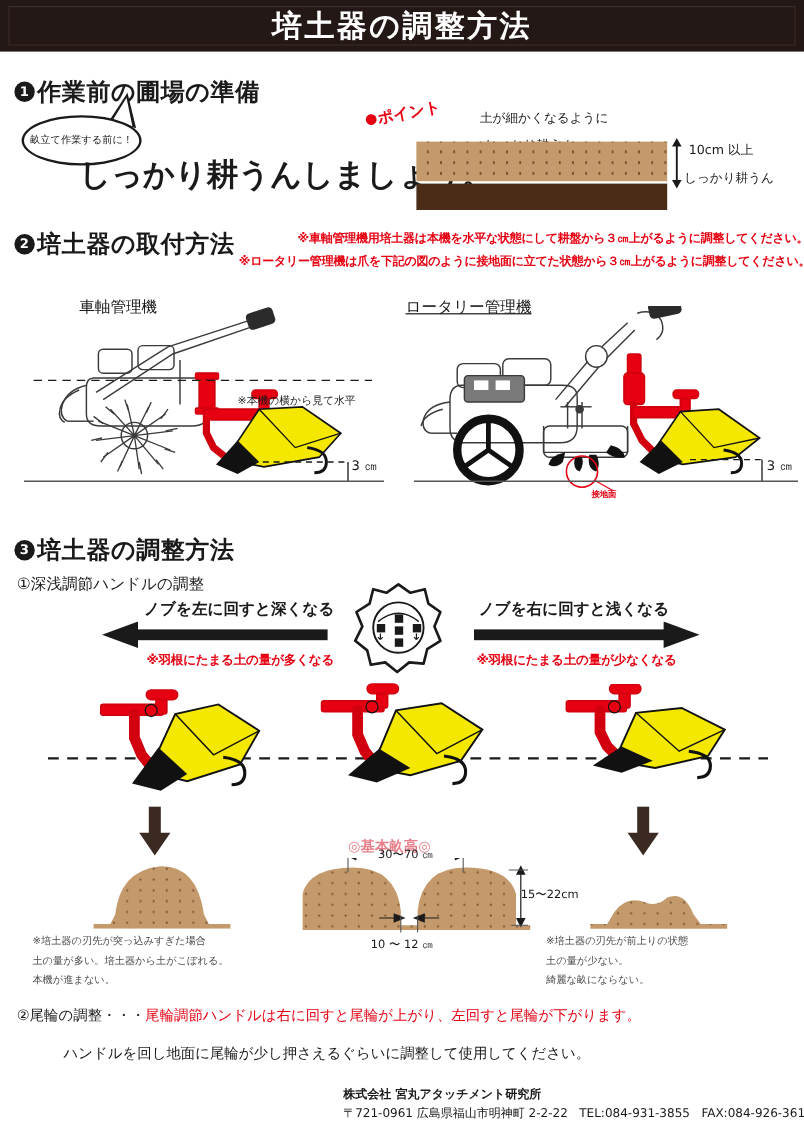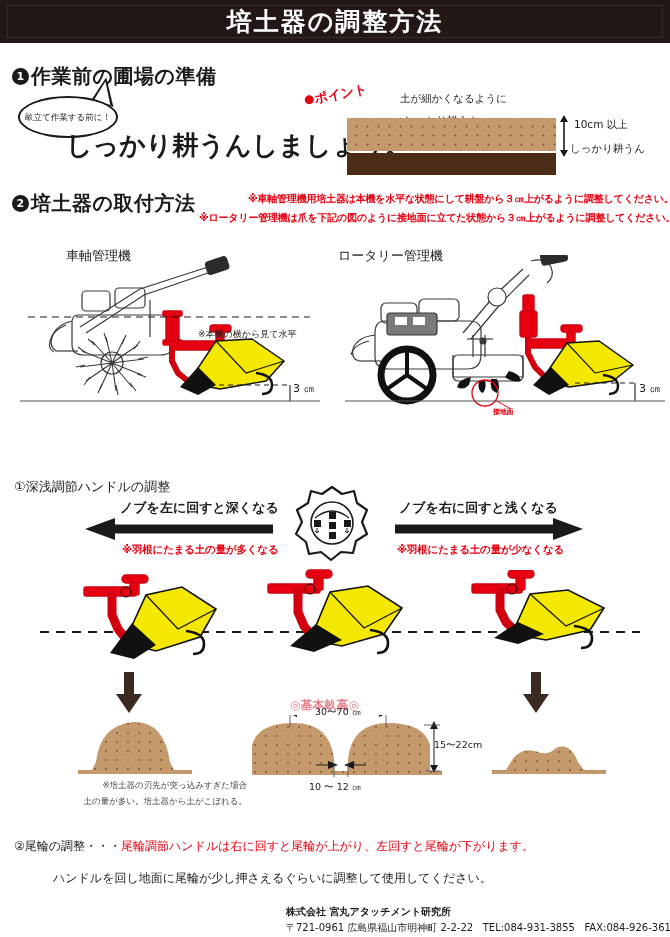--- a/index.html
+++ b/index.html
@@ -115,21 +115,21 @@
   }
   .soil-deep {
     position: absolute; left: 0; top: 35px; width: 209px; height: 22px;
     background: #4a2c17;
   }
 
   
   .svgholder { position: absolute; }
 
   .caption {
-    position: absolute; text-align: right;
+    position: absolute; text-align: left;
     font-size: 8.5px; line-height: 1.9; color: #4a4a4a;
     white-space: nowrap;
   }
 
   .basic-title {
     position: absolute; color: #e8808a; font-size: 12px; font-weight: bold;
     white-space: nowrap;
   }
 
   
@@ -186,21 +186,21 @@
   <div class="blacktext" style="left:570px; top:142px; font-size:10.5px;">しっかり耕うん</div>
 
   <div class="sec-head" style="left:12px; top:190px;">
     <span class="sec-num">2</span><span>培土器の取付方法</span>
   </div>
 
   <div class="redtext" style="left:200px; top:192px;margin-left:48px;">※車軸管理機用培土器は本機を水平な状態にして耕盤から３㎝上がるように調整してください。</div>
   <div class="redtext" style="left:199px; top:211px;">※ロータリー管理機は爪を下記の図のように接地面に立てた状態から３㎝上がるように調整してください。</div>
 
   <div class="blacktext" style="left:66px; top:247px; font-size:13px;">車軸管理機</div>
-  <div class="blacktext" style="left:338px; top:247px; font-size:13px;">ロータリー管理機</div>
+  <div class="blacktext" style="left:338px; top:247px; font-size:13px;text-decoration:underline;">ロータリー管理機</div>
 
   <svg class="svgholder" style="left:20px; top:255px;" width="300" height="160">
     <g fill="none" stroke="#3a3a3a" stroke-width="1.2">
 
       <path d="M60,72 L120,34 L188,12"></path>
       <path d="M66,78 L124,40 L188,18"></path>
       <path d="M130,45 L130,82"></path>
 
       <rect x="186" y="4" width="22" height="13" rx="3" fill="#2b2b2b" stroke="#2b2b2b" transform="rotate(-18 197 10)"></rect>
 
@@ -307,20 +307,23 @@
     <path d="M188,130 L206,112 L224,130 L204,140 Z" fill="#111"></path>
     <path d="M258,120 q15,2 15,11 q0,8 -9,8" fill="none" stroke="#111" stroke-width="2.4"></path>
 
     <line x1="230" y1="128" x2="290" y2="128" stroke="#1a1a1a" stroke-width="1.1" stroke-dasharray="5,4"></line>
     <line x1="290" y1="128" x2="290" y2="146" stroke="#1a1a1a" stroke-width="1.1"></line>
     <line x1="0" y1="146" x2="320" y2="146" stroke="#555" stroke-width="1.2"></line>
   </svg>
   <div class="redtext" style="left:493px; top:407px; font-size:7px;">接地面</div>
   <div class="blacktext" style="left:639px; top:381px; font-size:11px;">3 ㎝</div>
 
+  <div class="sec-head" style="left:12px; top:445px;">
+    <span class="sec-num">3</span><span>培土器の調整方法</span>
+  </div>
   <div class="sub-head" style="left:14px; top:478px;">①深浅調節ハンドルの調整</div>
 
   <div class="blacktext" style="left:120px; top:499px; font-size:13px; font-weight:bold;">ノブを左に回すと深くなる</div>
   <svg class="svgholder" style="left:85px; top:518px;" width="190" height="22">
     <polygon points="0,11 30,0 30,22" fill="#1a1a1a"></polygon>
     <rect x="28" y="6.5" width="160" height="9" fill="#1a1a1a"></rect>
   </svg>
   <div class="redtext" style="left:122px; top:543px; font-size:10.5px;">※羽根にたまる土の量が多くなる</div>
 
   <svg class="svgholder" style="left:293px; top:484px;" width="78" height="82">
@@ -403,20 +406,21 @@
       <pattern id="dots1" width="11" height="9" patternUnits="userSpaceOnUse">
         <circle cx="3" cy="3" r="0.9" fill="#7a5230"></circle>
       </pattern>
     </defs>
     <path d="M8,58 L22,58 L26,50 Q30,14 62,10 Q94,8 100,50 L104,58 L122,58 L122,62 L8,62 Z" fill="#c49a6c"></path>
     <path d="M8,58 L22,58 L26,50 Q30,14 62,10 Q94,8 100,50 L104,58 L122,58 L122,62 L8,62 Z" fill="url(#dots1)"></path>
   </svg>
   <div class="caption" style="left:27px; top:777px; width:220px;">
     <div>※培土器の刃先が突っ込みすぎた場合</div>
     <div>土の量が多い。培土器から土がこぼれる。</div>
+    <div>本機が進まない。</div>
   </div>
 
   <div class="basic-title" style="left:290px; top:697px;">◎基本畝高◎</div>
   <svg class="svgholder" style="left:252px; top:715px;" width="190" height="62">
     <defs>
       <pattern id="dots2" width="11" height="9" patternUnits="userSpaceOnUse">
         <circle cx="3" cy="3" r="0.9" fill="#7a5230"></circle>
       </pattern>
     </defs>
     <path d="M0,56 L0,30 Q6,8 42,8 Q78,8 82,44 L82,56 L96,56 L96,44 Q100,8 136,8 Q172,8 178,30 L178,56 L190,56 L190,60 L0,60 Z" fill="#c49a6c"></path>
@@ -447,20 +451,25 @@
 
   <svg class="svgholder" style="left:490px; top:740px;" width="120" height="36">
     <defs>
       <pattern id="dots3" width="11" height="9" patternUnits="userSpaceOnUse">
         <circle cx="3" cy="3" r="0.9" fill="#7a5230"></circle>
       </pattern>
     </defs>
     <path d="M2,30 L16,30 L22,20 Q32,6 48,12 Q58,16 66,8 Q80,2 88,22 L94,30 L116,30 L116,34 L2,34 Z" fill="#c49a6c"></path>
     <path d="M2,30 L16,30 L22,20 Q32,6 48,12 Q58,16 66,8 Q80,2 88,22 L94,30 L116,30 L116,34 L2,34 Z" fill="url(#dots3)"></path>
   </svg>
+  <div class="caption" style="left:455px; top:777px; width:190px;">
+    <div>※培土器の刃先が前上りの状態</div>
+    <div>土の量が少ない。</div>
+    <div>綺麗な畝にならない。</div>
+  </div>
 
   <div class="body-line" style="left:14px; top:838px;">
     <span>②尾輪の調整・・・</span><span class="red">尾輪調節ハンドルは右に回すと尾輪が上がり、左回すと尾輪が下がります。</span>
   </div>
   <div class="body-line" style="left:28px; top:870px;margin-left:25px;">ハンドルを回し地面に尾輪が少し押さえるぐらいに調整して使用してください。</div>
 
   <div class="foot foot-b" style="left:286px; top:905px;">株式会社 宮丸アタッチメント研究所</div>
   <div class="foot" style="left:286px; top:921px;">
     <span>〒721-0961 広島県福山市明神町 2-2-22</span>&nbsp;&nbsp;&nbsp;<span>TEL:084-931-3855</span>&nbsp;&nbsp;&nbsp;<span>FAX:084-926-3611</span>
   </div>

